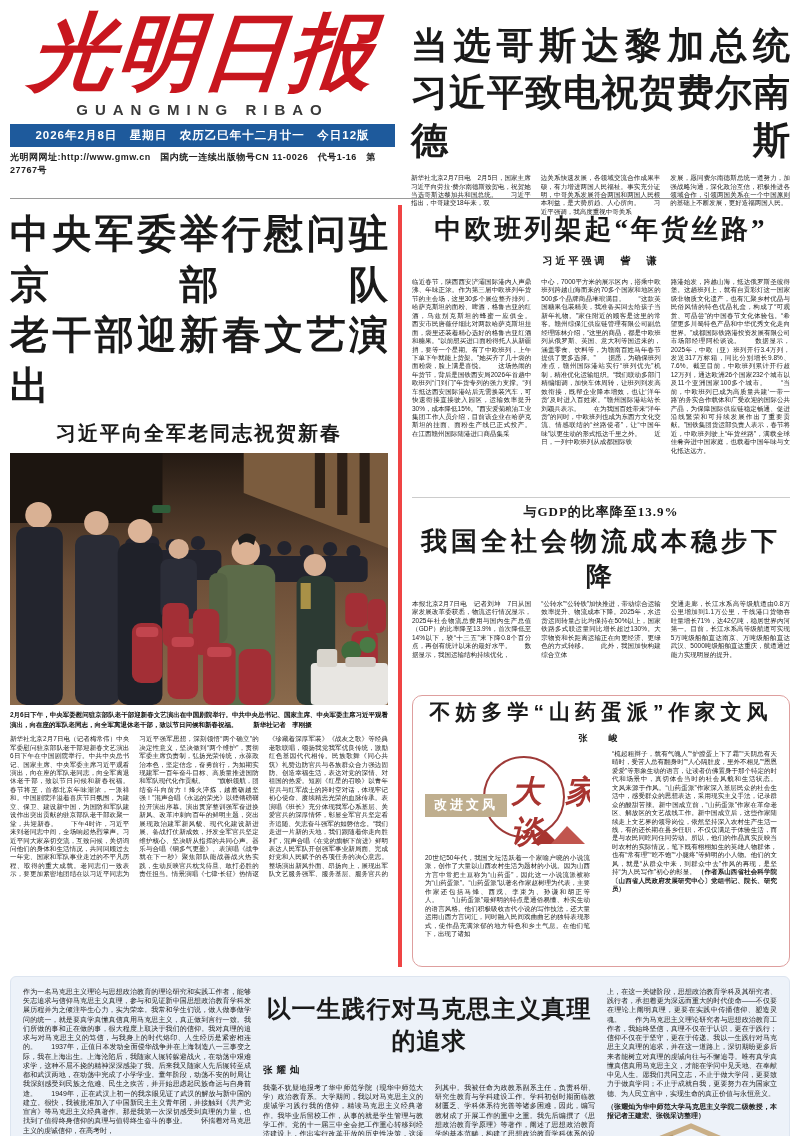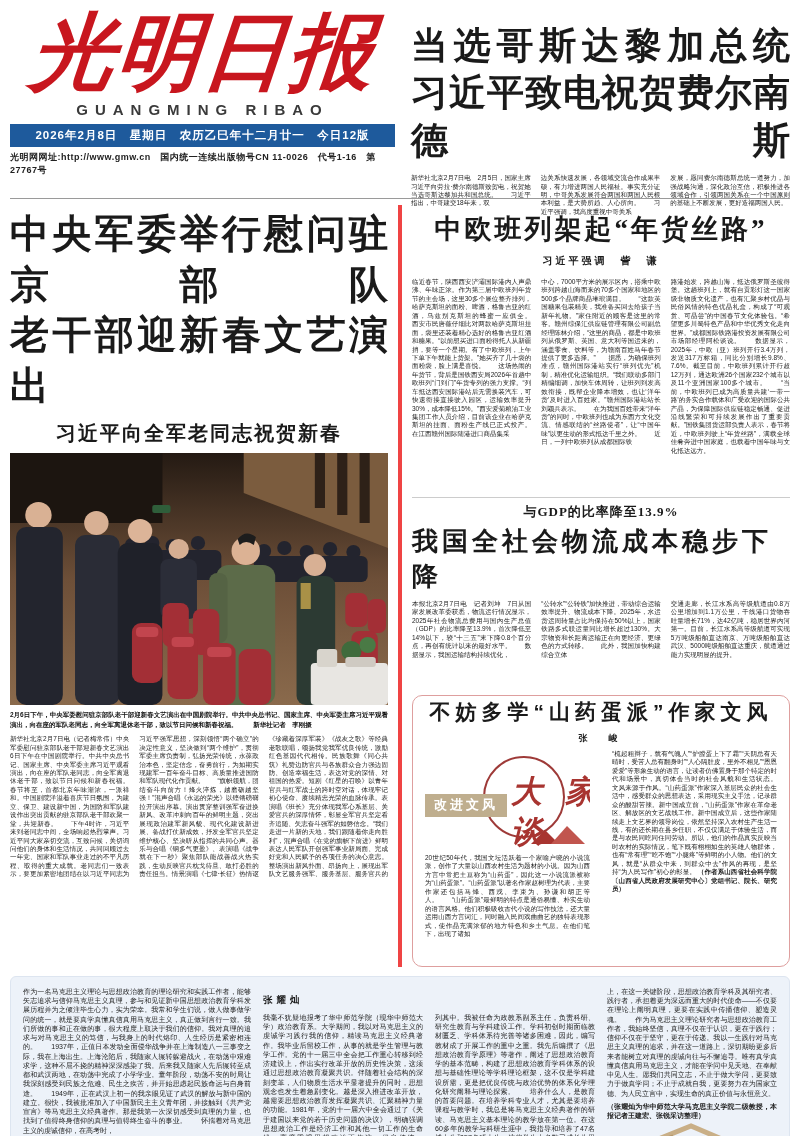--- a/index.html
+++ b/index.html
@@ -37,21 +37,21 @@
   .lead-cols { margin-top:6px; }
   .lead-cols p { height:142px; }
 
   .hl-song { font-family:"Liberation Serif","DejaVu Serif",serif; font-weight:bold; }
   .silk-hl { font-size:27px; text-align:center; letter-spacing:3px; margin-top:6px; }
   .byline { text-align:center; font-size:10px; margin:7px 0 4px 0; letter-spacing:3px; font-weight:bold; font-family:"Liberation Serif",serif; }
   .silk-cols p { height:212px; }
   .sec-rule { border-top:1px solid #ccc; margin:7px 0 5px 0; }
 
   .kicker { text-align:center; font-size:13px; font-family:"Liberation Serif",serif; font-weight:bold; letter-spacing:1px; }
-  .log-hl { font-size:26px; text-align:left; letter-spacing:4px; margin-top:3px; }
+  .log-hl { font-size:26px; text-align:center; letter-spacing:4px; margin-top:3px; }
   .log-cols { margin-top:6px; }
   .log-cols p { height:86px; }
 
   .style-box { margin-top:9px; border:1.5px solid #de9f9e; border-radius:10px; padding:2px 12px 8px 12px; }
   .box-hl { font-size:21px; text-align:center; letter-spacing:5px; }
   .box-author { text-align:center; font-size:9px; margin:6px 0 5px 0; letter-spacing:6px; font-weight:bold; }
   .box-body { display:flex; gap:22px; }
   .box-col { flex:1; font-size:6.5px; line-height:1.3; text-align:justify; overflow:hidden; height:208px; }
   .badge { position:relative; width:172px; height:92px; margin:4px auto 8px auto; }
   .badge-circle { position:absolute; left:58px; top:2px; width:82px; height:82px; border:2.5px solid #9e3a38; border-radius:50%; }
@@ -243,20 +243,21 @@
         </div>
       </article>
 
     </section>
   </main>
 
   <section class="bottom-panel">
     <div class="b-col b-col1">作为一名马克思主义理论与思想政治教育的理论研究和实践工作者，能够矢志追求与信仰马克思主义真理，参与和见证新中国思想政治教育学科发展历程并为之倾注毕生心力，实为荣幸。我常和学生们说，做人做事做学问的统一，就是要真学真懂真信真用马克思主义，真正做到言行一致。我们所做的事和正在做的事，很大程度上取决于我们的信仰。我对真理的追求与对马克思主义的笃信，与我身上的时代烙印、人生经历是紧密相连的。　　1937年，正值日本发动全面侵华战争并在上海制造八一三事变之际，我在上海出生。上海沦陷后，我随家人辗转躲避战火，在动荡中艰难求学，这种不屈不挠的精神深深感染了我。后来我又随家人先后辗转至成都和武汉两地，在动荡中完成了小学学业。童年阶段，动荡不安的时局让我深刻感受到民族之危难、民生之疾苦，并开始思虑起民族命运与自身前途。　　1949年，正在武汉上初一的我亲眼见证了武汉的解放与新中国的建立。很快，我被批准加入了中国新民主主义青年团，并接触到《共产党宣言》等马克思主义经典著作。那是我第一次深切感受到真理的力量，也找到了值得终身信仰的真理与值得终生奋斗的事业。　　怀揣着对马克思主义的虔诚信仰，在高考时，</div>
 
     <div class="b-mid">
+      <h2 class="hl-song b-hl">以一生践行对马克思主义真理的追求</h2>
       <div class="b-author">张耀灿</div>
       <div class="b-mid-cols">
         <p>我毫不犹疑地报考了华中师范学院（现华中师范大学）政治教育系。大学期间，我以对马克思主义的虔诚学习践行我的信仰，精读马克思主义经典著作。我毕业后留校工作，从事的就是学生管理与教学工作。党的十一届三中全会把工作重心转移到经济建设上，作出实行改革开放的历史性决策，这须通过思想政治教育凝聚共识。伴随着社会结构的深刻变革，人们物质生活水平显著提升的同时，思想观念也发生着急剧变化。越是深入推进改革开放，越需要思想政治教育发挥凝聚共识、汇聚精神力量的功能。1981年，党的十一届六中全会通过了《关于建国以来党的若干历史问题的决议》，明确强调思想政治工作是经济工作和其他一切工作的生命线，高度重视思想政治工作这一优良传统。　　1984年4月，教育部下发《关于在十二所院校设置思想政治教育专业的意见》，华中师范大学位</p>
         <p>列其中。我被任命为政教系副系主任，负责科研、研究生教育与学科建设工作。学科初创时期面临教材匮乏、学科体系待完善等诸多困难，因此，编写教材成了开展工作的重中之重。我先后编撰了《思想政治教育学原理》等著作，阐述了思想政治教育学的基本范畴，构建了思想政治教育学科体系的设想与基础性理论等学科理论框架，这不仅是学科建设所需，更是把优良传统与政治优势的体系化学理化研究阐释与理论探索。　　培养什么人，是教育的首要问题。在培养学科专业人才，尤其是要培养课程与教学时，我总是将马克思主义经典著作的研读、马克思主义基本理论的教学放在第一位。在这60多年的教学与科研生涯中，我指导和培养了47名博士生和57名硕士生，这些学生大多数已成长为思想政治工作骨干力量。</p>
       </div>
     </div>
 
     <div class="b-col b-col4">
       <span>上，在这一关键阶段，思想政治教育学科及其研究者、践行者，承担着更为深远而重大的时代使命——不仅要在理论上阐明真理，更要在实践中传播信仰、塑造灵魂。　　作为马克思主义理论研究者与思想政治教育工作者，我始终坚信，真理不仅在于认识，更在于践行；信仰不仅在于坚守，更在于传递。我以一生践行对马克思主义真理的追求，并在这一道路上，深切期盼更多后来者能树立对真理的虔诚向往与不懈追寻。唯有真学真懂真信真用马克思主义，才能在学问中见天地、在奉献中见人生。愿我们共同立志，不止于做大学问，更要致力于做真学问；不止于成就自我，更要努力在为国家立德、为人民立言中，实现生命的真正价值与永恒意义。</span>
       <span class="attr">（张耀灿为华中师范大学马克思主义学院二级教授，本报记者王建宏、张锐采访整理）</span>

